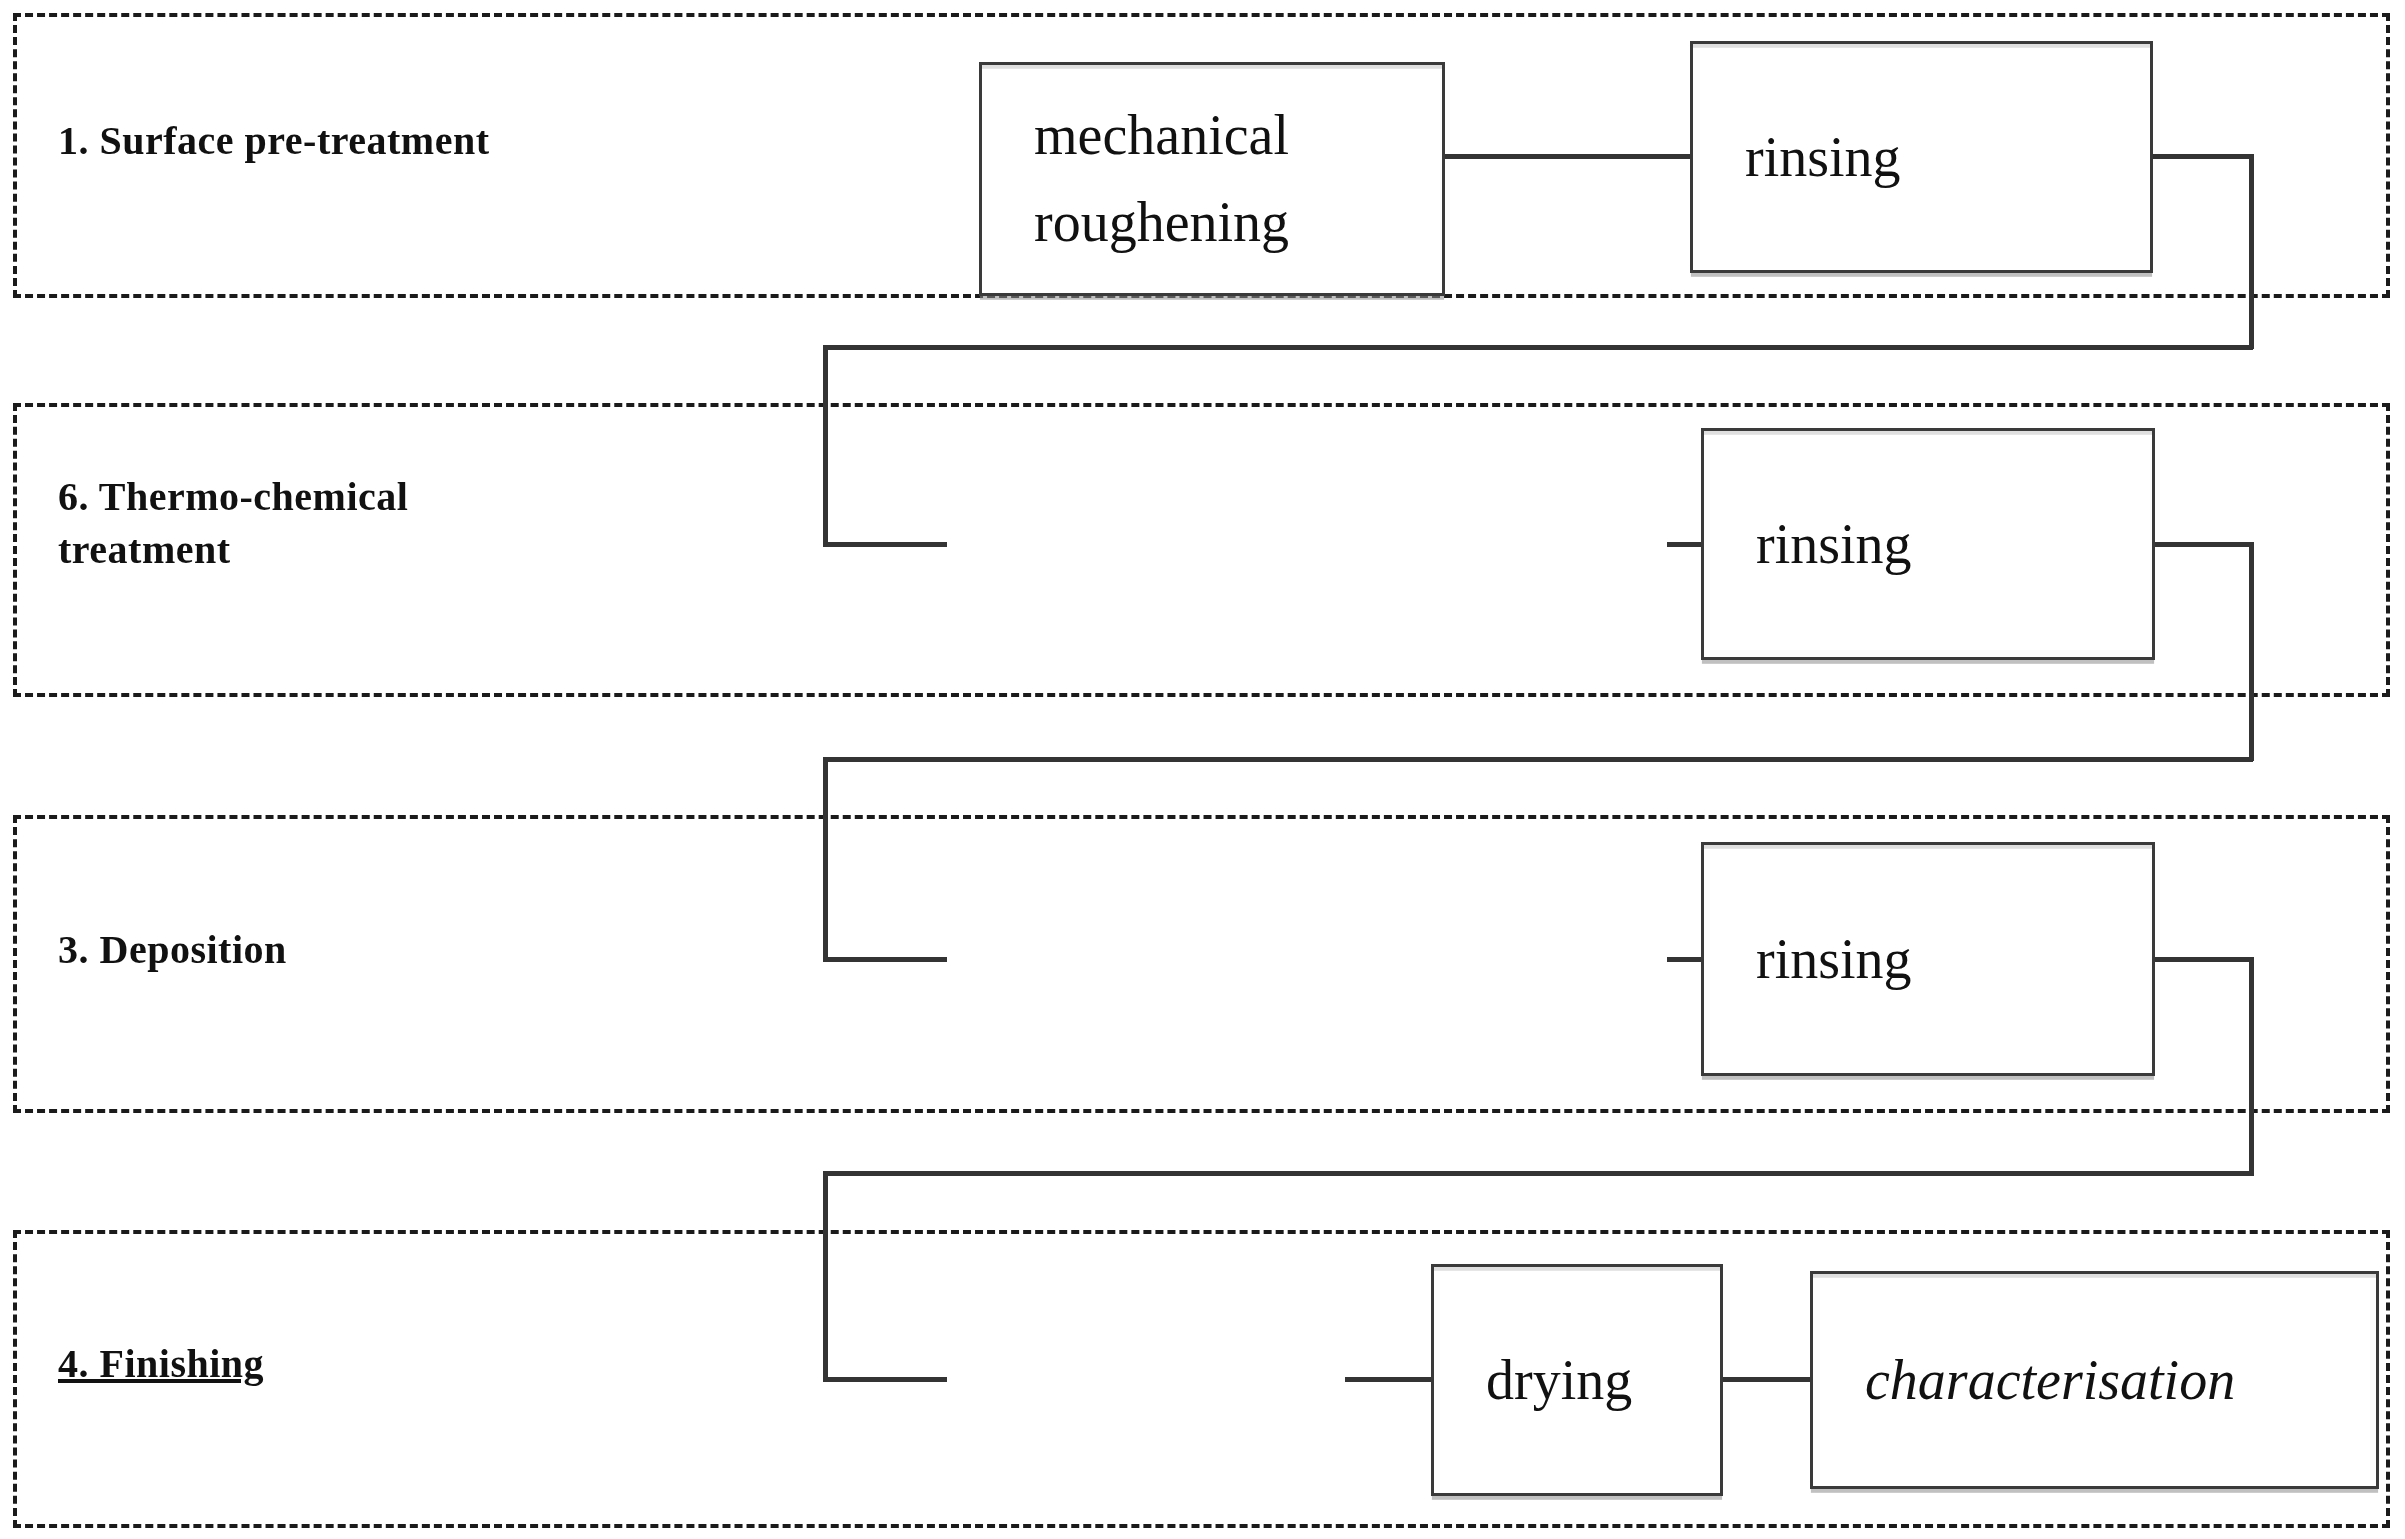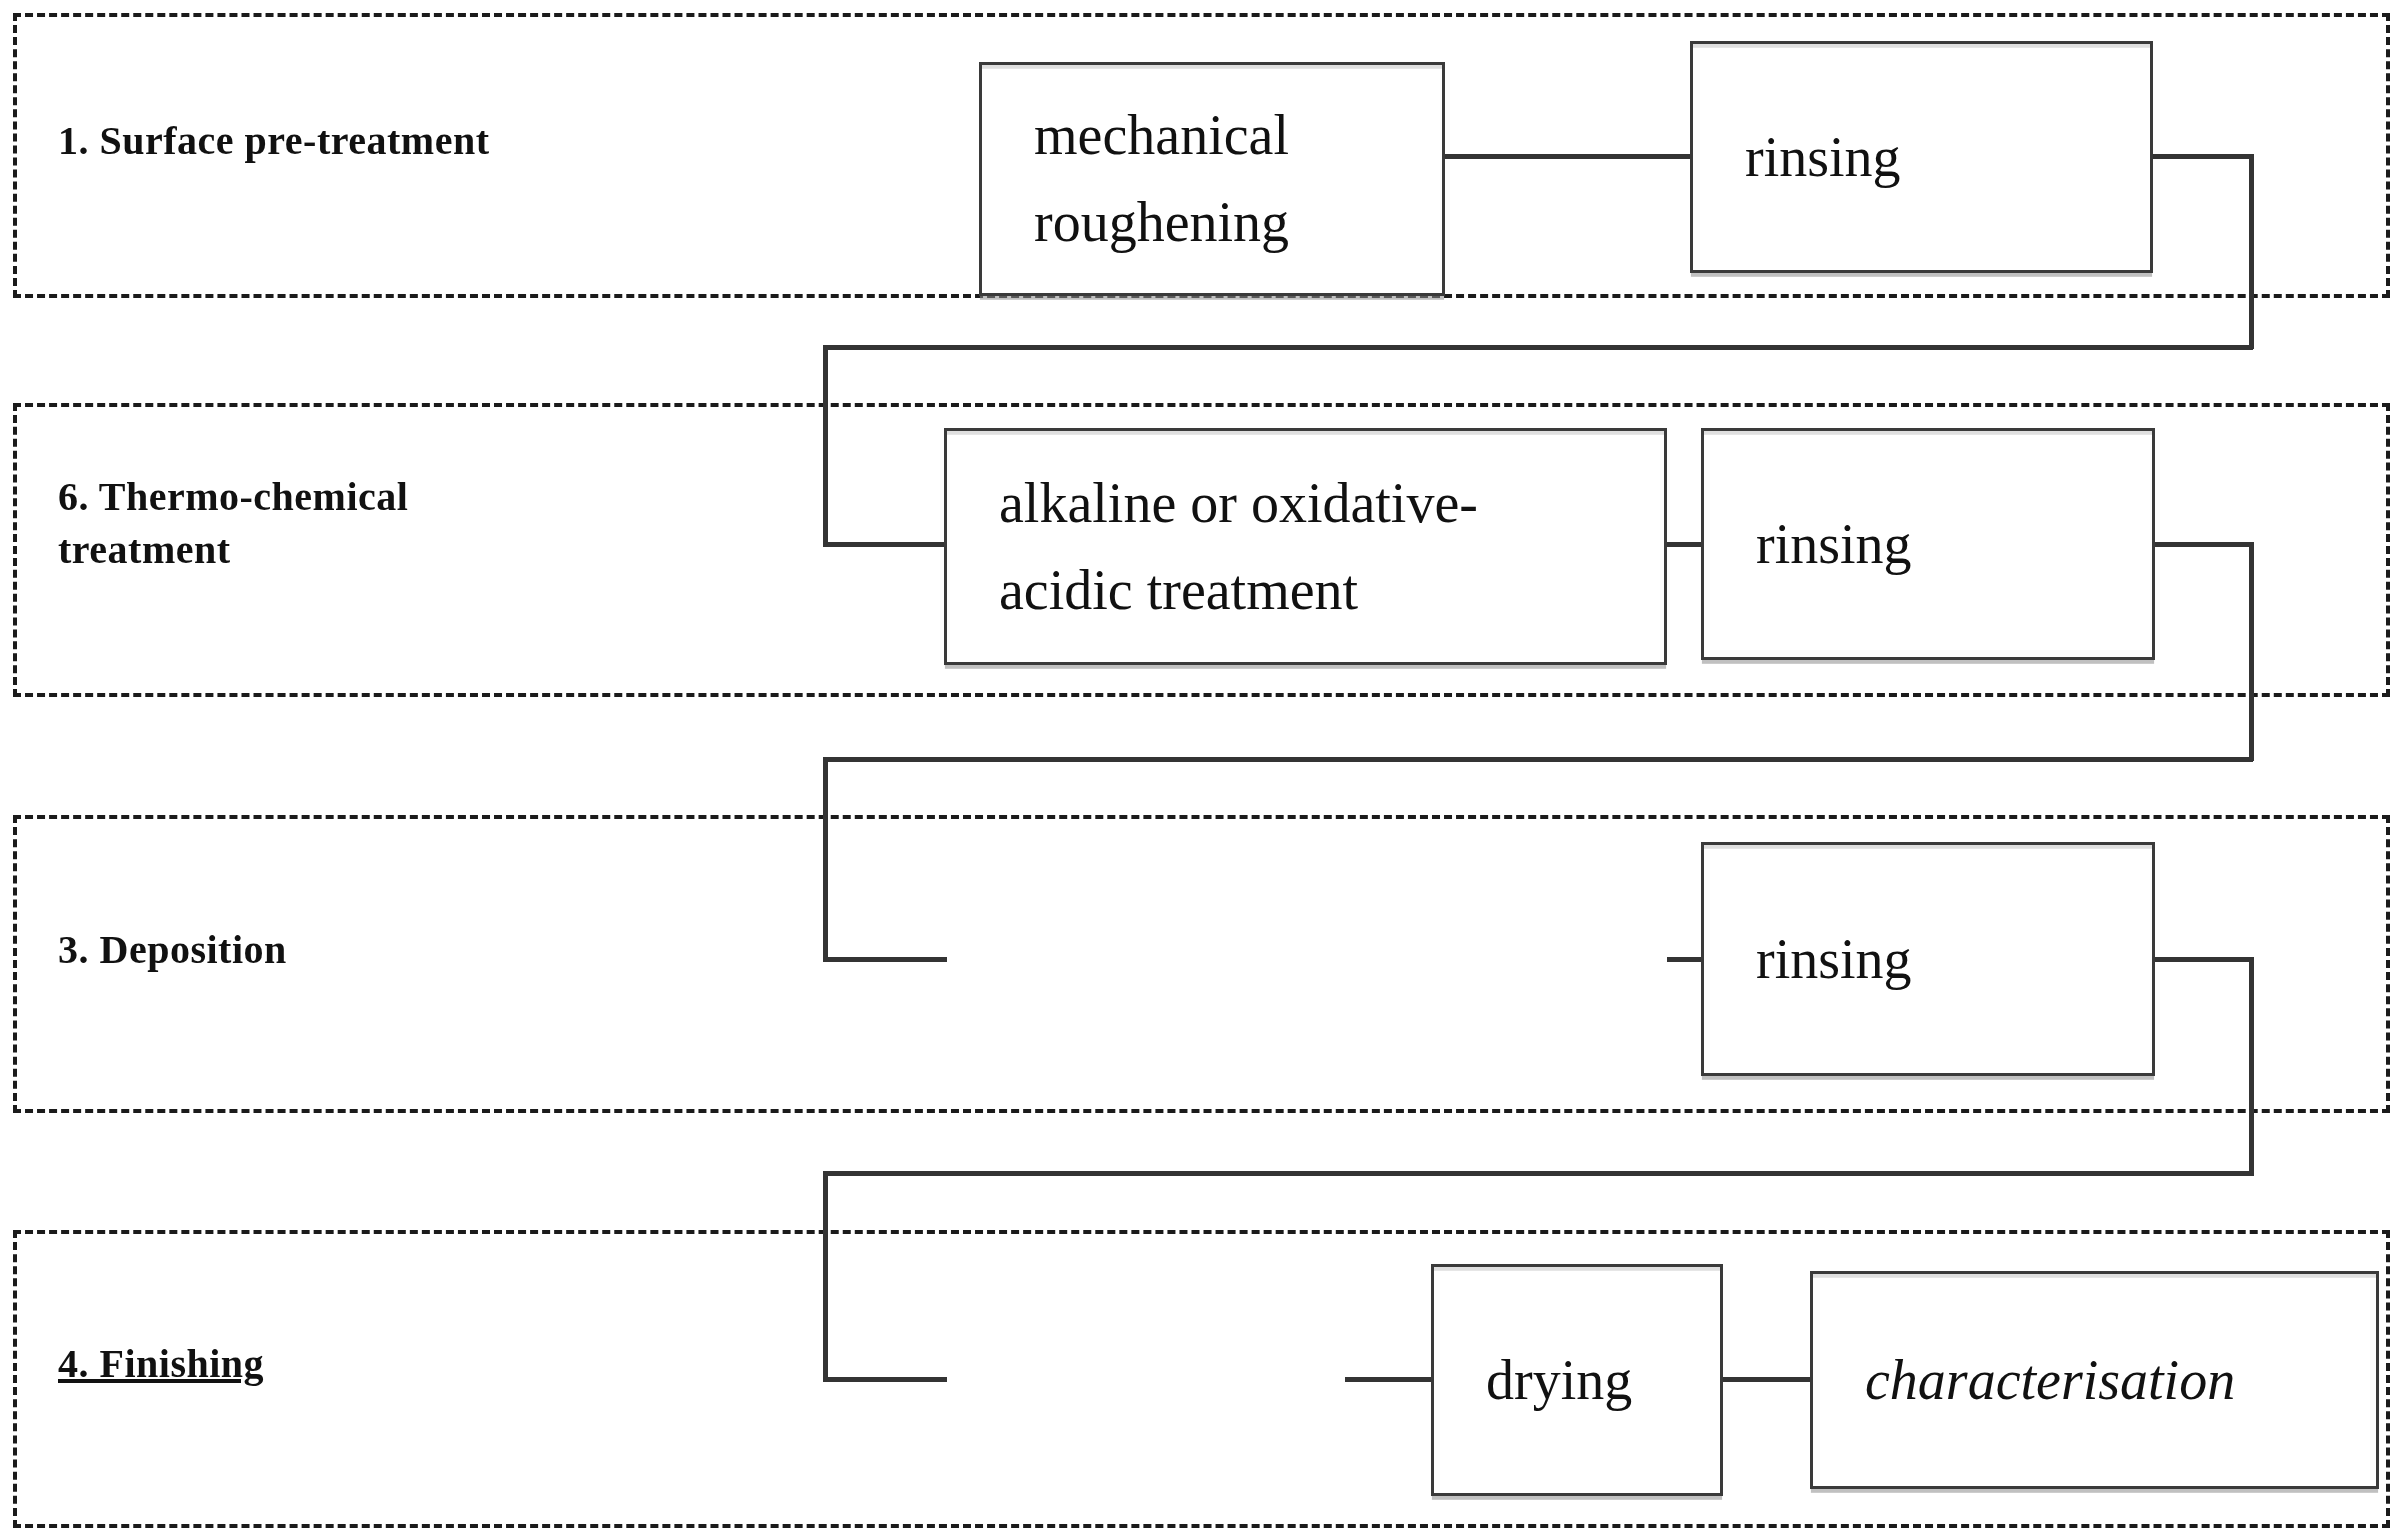--- a/index.html
+++ b/index.html
@@ -132,24 +132,20 @@
   <div class="stage-label l4">4. Finishing</div>
 
   <div class="pbox b-s1a">
     <span>mechanical
 roughening</span>
   </div>
   <div class="pbox b-s1b">
     <span>rinsing</span>
   </div>
 
-  <div class="pbox b-s2a">
-    <span>alkaline or oxidative-
-acidic treatment</span>
-  </div>
   <div class="pbox b-s2b">
     <span>rinsing</span>
   </div>
 
   <div class="pbox b-s3b">
     <span>rinsing</span>
   </div>
 
   <div class="pbox b-s4b">
     <span>drying</span>

